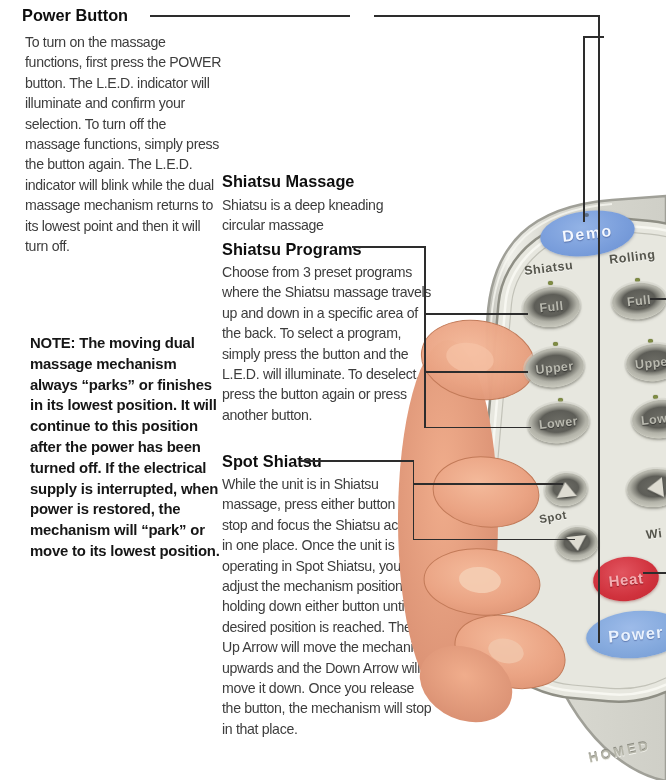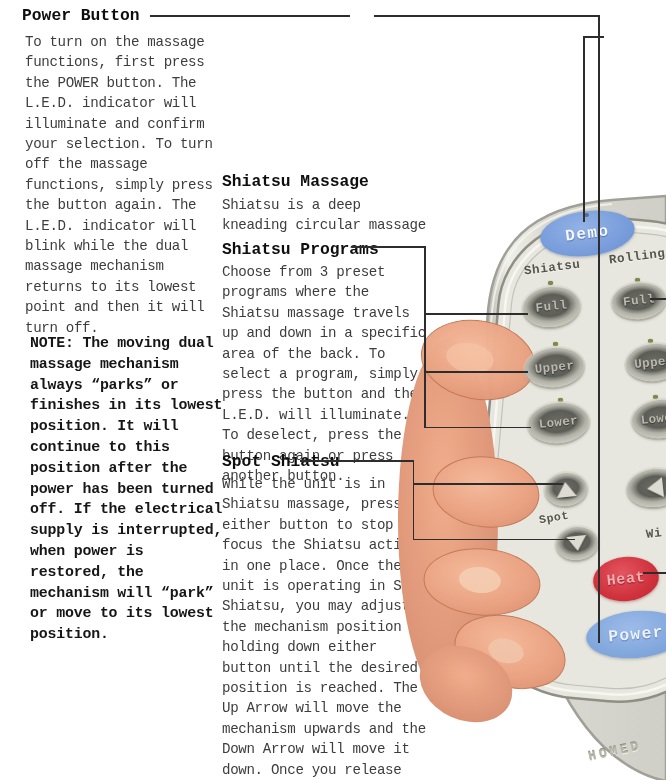--- a/index.html
+++ b/index.html
@@ -1,17 +1,17 @@
 <!DOCTYPE html>
 <html><head>
 <meta charset="utf-8">
 <style>
   html,body{margin:0;padding:0;background:#ffffff;}
   #page{position:relative;width:666px;height:780px;background:#ffffff;overflow:hidden;
-        font-family:Liberation Mono, monospace;}
+        font-family:Liberation Sans, sans-serif;}
 
   
   .heading{position:absolute;margin:0;font-size:17px;font-weight:bold;color:#0e0e0e;
            letter-spacing:0px;white-space:nowrap;transform:scaleX(.96);transform-origin:left top;}
   .body{position:absolute;margin:0;font-size:14.6px;line-height:20.4px;color:#3d3d3d;
         letter-spacing:-0.35px;transform:scaleX(.97);transform-origin:left top;}
   .note{position:absolute;margin:0;font-size:15.2px;line-height:20.8px;font-weight:bold;
         color:#161616;letter-spacing:-0.2px;transform:scaleX(.98);transform-origin:left top;}
 
   

